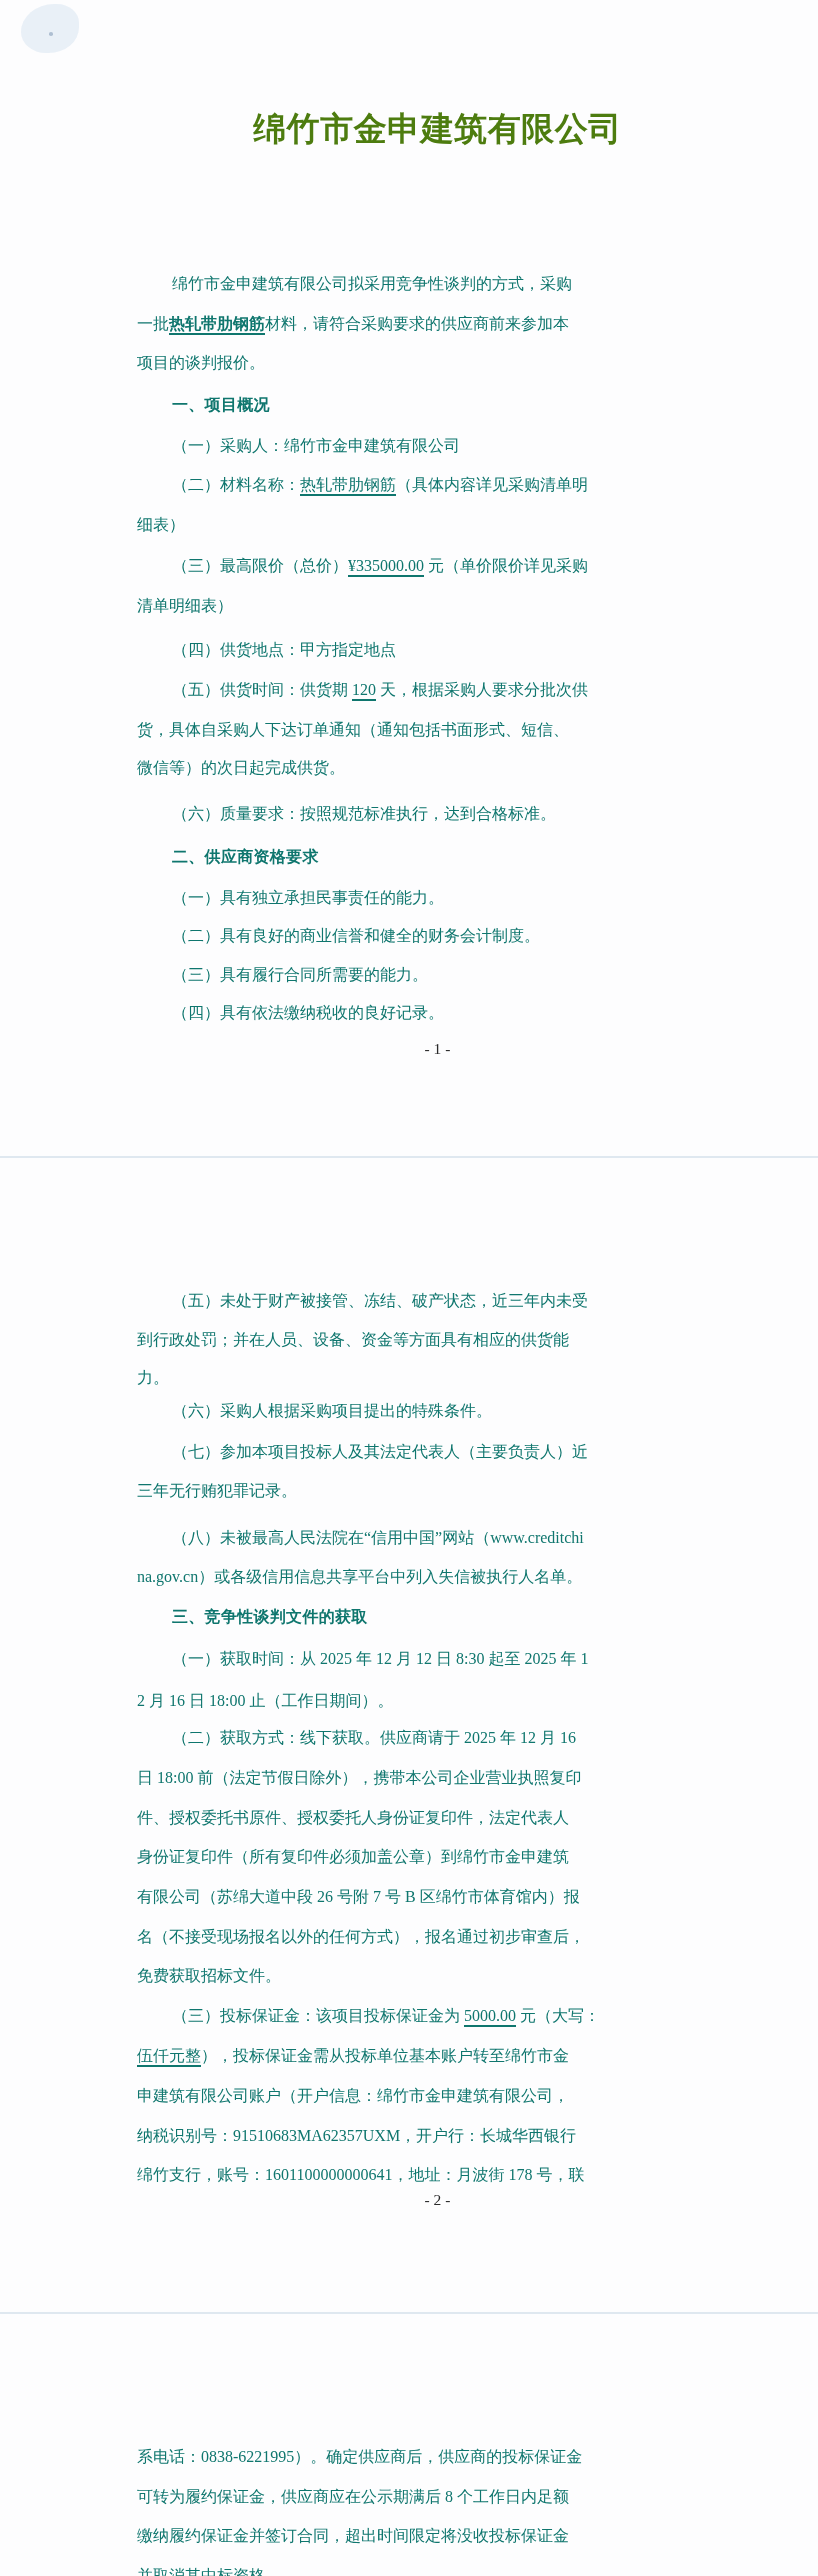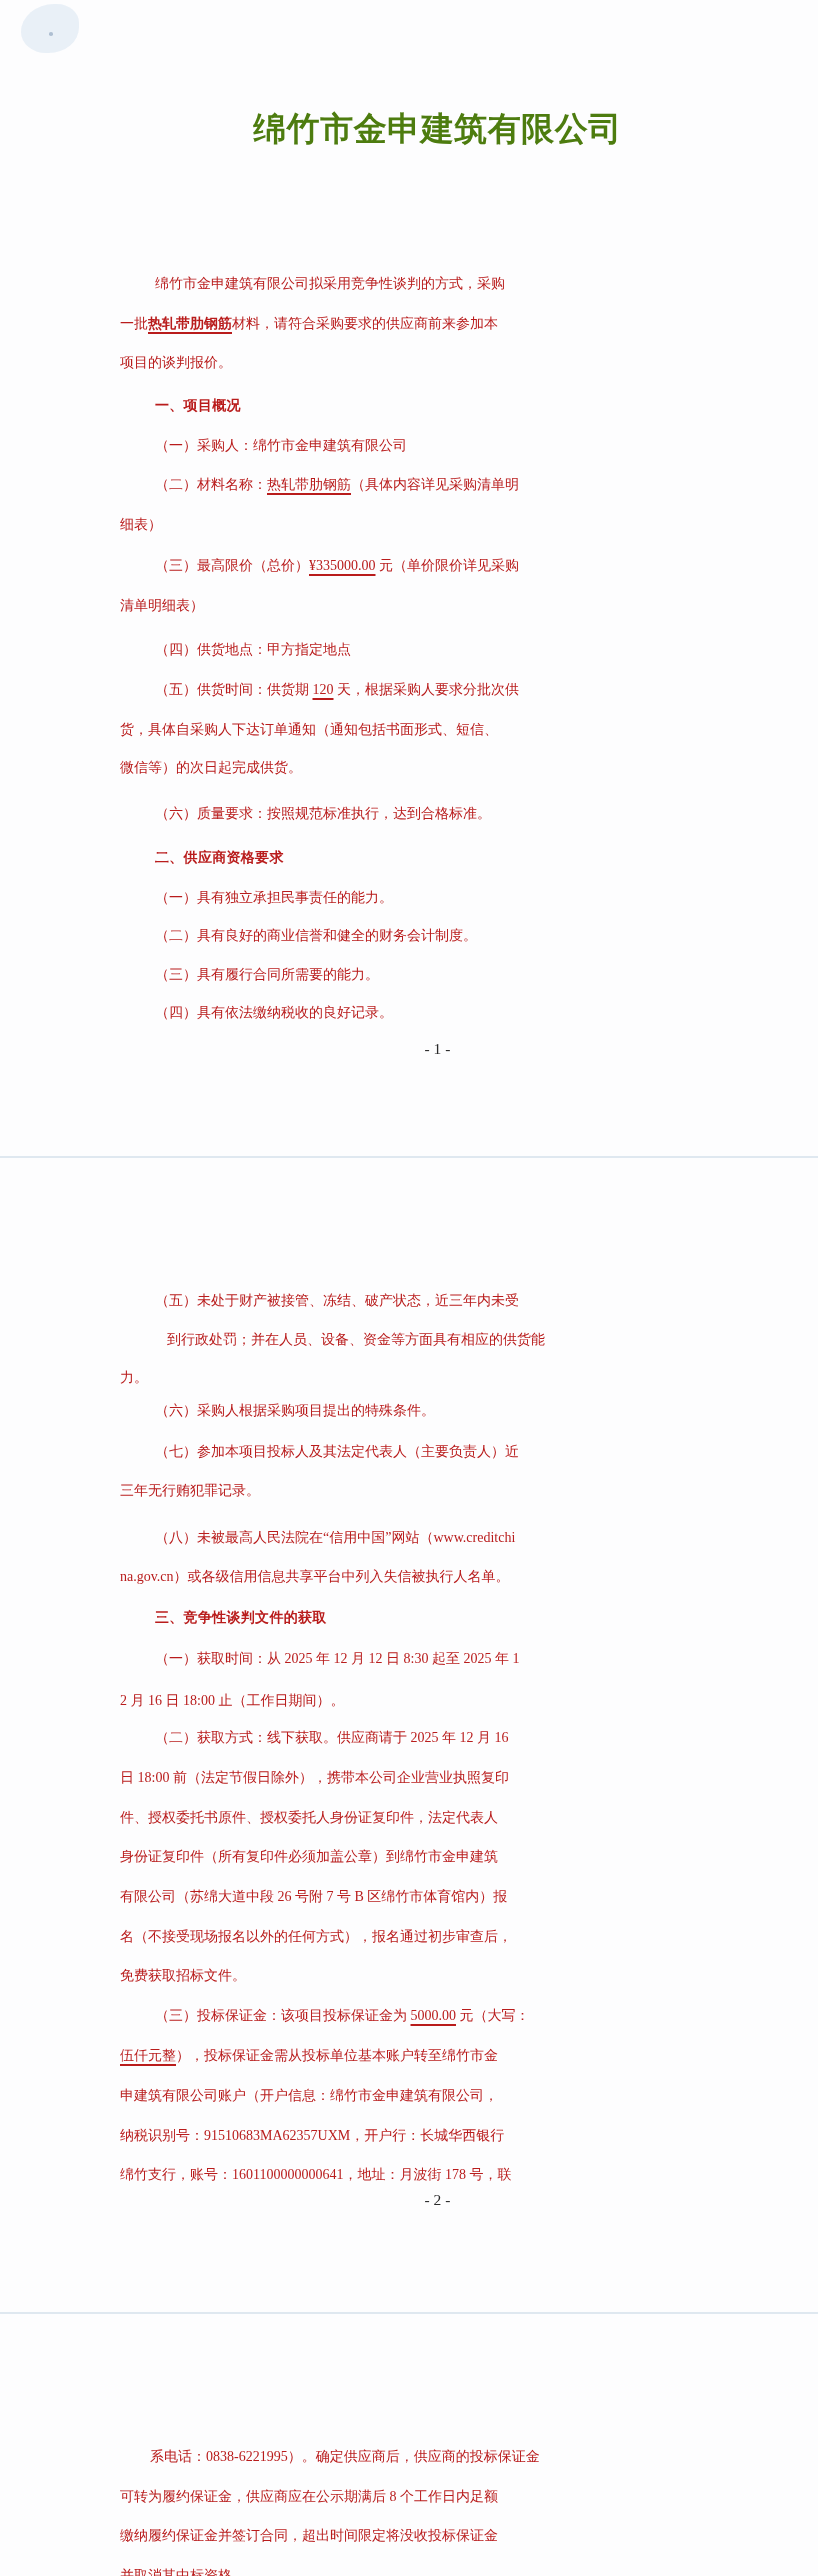--- a/index.html
+++ b/index.html
@@ -30,24 +30,24 @@
   }
   .title-line{
     position:absolute;left:57px;width:761px;
     text-align:center;
     font-size:33px;line-height:31px;font-weight:700;
     color:#4d7c0f;
     letter-spacing:0.5px;
     white-space:nowrap;
   }
   .line{
-    position:absolute;left:120px;
-    font-size:14px;line-height:24px;
+    position:absolute;left:137px;
+    font-size:16px;line-height:24px;
     white-space:nowrap;
-    color:#b91c1c;
+    color:#0f766e;
   }
   .line.ind{padding-left:35px;}
   .line.hd, span.hd{
     font-family:"Liberation Sans","DejaVu Sans",sans-serif;
     font-weight:700;
     letter-spacing:0.3px;
   }
   span.b{font-weight:700;}
   span.u{
     text-decoration:underline;
@@ -93,21 +93,21 @@
       <div class="line ind" style="top: 678px;"><span>（五）供货时间：供货期 </span><span class="u">120</span><span> 天，根据采购人要求分批次供</span></div>
       <div class="line" style="top: 718px;"><span>货，具体自采购人下达订单通知（通知包括书面形式、短信、</span></div>
       <div class="line" style="top: 756px;"><span>微信等）的次日起完成供货。</span></div>
       <div class="line ind" style="top: 802px;"><span>（六）质量要求：按照规范标准执行，达到合格标准。</span></div>
       <div class="line hd ind" style="top: 845px;"><span>二、供应商资格要求</span></div>
       <div class="line ind" style="top: 886px;"><span>（一）具有独立承担民事责任的能力。</span></div>
       <div class="line ind" style="top: 924px;"><span>（二）具有良好的商业信誉和健全的财务会计制度。</span></div>
       <div class="line ind" style="top: 963px;"><span>（三）具有履行合同所需要的能力。</span></div>
       <div class="line ind" style="top: 1001px;"><span>（四）具有依法缴纳税收的良好记录。</span></div>
       <div class="line ind" style="top: 1289px;"><span>（五）未处于财产被接管、冻结、破产状态，近三年内未受</span></div>
-      <div class="line" style="top: 1328px; margin-left: 47px;"><span>到行政处罚；并在人员、设备、资金等方面具有相应的供货能</span></div>
+      <div class="line" style="top: 1328px;"><span>到行政处罚；并在人员、设备、资金等方面具有相应的供货能</span></div>
       <div class="line" style="top: 1366px;"><span>力。</span></div>
       <div class="line ind" style="top: 1399px;"><span>（六）采购人根据采购项目提出的特殊条件。</span></div>
       <div class="line ind" style="top: 1440px;"><span>（七）参加本项目投标人及其法定代表人（主要负责人）近</span></div>
       <div class="line" style="top: 1479px;"><span>三年无行贿犯罪记录。</span></div>
       <div class="line ind" style="top: 1526px;"><span>（八）未被最高人民法院在“信用中国”网站（www.creditchi</span></div>
       <div class="line" style="top: 1565px;"><span>na.gov.cn）或各级信用信息共享平台中列入失信被执行人名单。</span></div>
       <div class="line hd ind" style="top: 1605px;"><span>三、竞争性谈判文件的获取</span></div>
       <div class="line ind" style="top: 1647px;"><span>（一）获取时间：从 2025 年 12 月 12 日 8:30 起至 2025 年 1</span></div>
       <div class="line" style="top: 1689px;"><span>2 月 16 日 18:00 止（工作日期间）。</span></div>
       <div class="line ind" style="top: 1726px;"><span>（二）获取方式：线下获取。供应商请于 2025 年 12 月 16</span></div>
@@ -115,21 +115,21 @@
       <div class="line" style="top: 1806px;"><span>件、授权委托书原件、授权委托人身份证复印件，法定代表人</span></div>
       <div class="line" style="top: 1845px;"><span>身份证复印件（所有复印件必须加盖公章）到绵竹市金申建筑</span></div>
       <div class="line" style="top: 1885px;"><span>有限公司（苏绵大道中段 26 号附 7 号 B 区绵竹市体育馆内）报</span></div>
       <div class="line" style="top: 1925px;"><span>名（不接受现场报名以外的任何方式），报名通过初步审查后，</span></div>
       <div class="line" style="top: 1964px;"><span>免费获取招标文件。</span></div>
       <div class="line ind" style="top: 2004px;"><span>（三）投标保证金：该项目投标保证金为 </span><span class="u">5000.00</span><span> 元（大写：</span></div>
       <div class="line" style="top: 2044px;"><span class="u">伍仟元整</span><span>），投标保证金需从投标单位基本账户转至绵竹市金</span></div>
       <div class="line" style="top: 2084px;"><span>申建筑有限公司账户（开户信息：绵竹市金申建筑有限公司，</span></div>
       <div class="line" style="top: 2124px;"><span>纳税识别号：91510683MA62357UXM，开户行：长城华西银行</span></div>
       <div class="line" style="top: 2163px;"><span>绵竹支行，账号：1601100000000641，地址：月波街 178 号，联</span></div>
-      <div class="line" style="top: 2445px; margin-left: 30px;"><span>系电话：0838-6221995）。确定供应商后，供应商的投标保证金</span></div>
+      <div class="line" style="top: 2445px;"><span>系电话：0838-6221995）。确定供应商后，供应商的投标保证金</span></div>
       <div class="line" style="top: 2485px;"><span>可转为履约保证金，供应商应在公示期满后 8 个工作日内足额</span></div>
       <div class="line" style="top: 2524px;"><span>缴纳履约保证金并签订合同，超出时间限定将没收投标保证金</span></div>
       <div class="line" style="top: 2564px;"><span>并取消其中标资格。</span></div>
     </div>
 
   <div class="footer f1">- 1 -</div>
   <div class="footer f2">- 2 -</div>
 
 </div>
 

